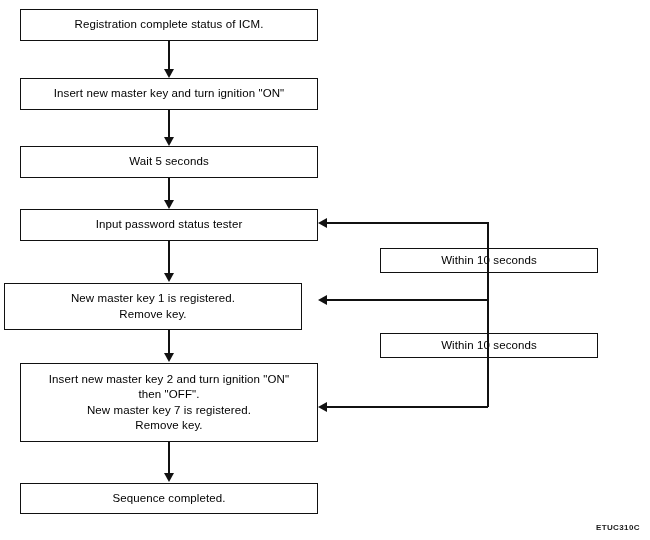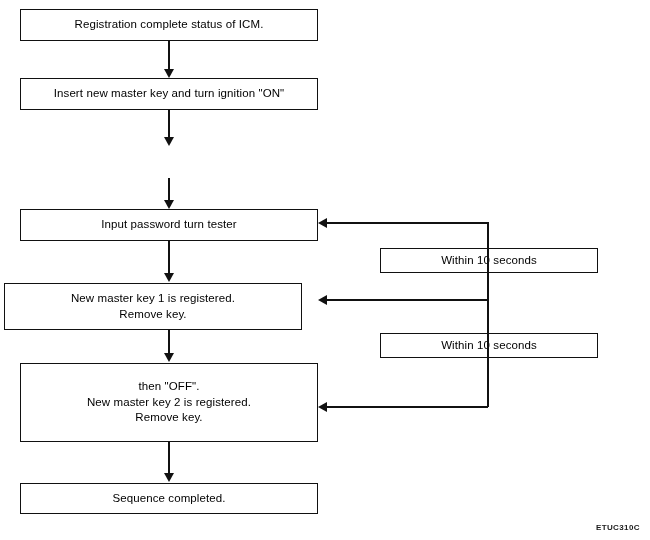--- a/index.html
+++ b/index.html
@@ -72,33 +72,37 @@
 <div id="page">
 
   <div class="node" style="left:20px; top:9px; width:298px; height:32px;">
     <span class="line">Registration complete status of ICM.</span>
   </div>
 
   <div class="node" style="left:20px; top:78px; width:298px; height:32px;">
     <span class="line">Insert new master key and turn ignition "ON"</span>
   </div>
 
+  <div class="node" style="left:20px; top:146px; width:298px; height:32px;">
+    <span class="line">Wait 5 seconds</span>
+  </div>
 
   <div class="node" style="left:20px; top:209px; width:298px; height:32px;">
-    <span class="line">Input password turn tester</span>
+    <span class="line">Input password status tester</span>
   </div>
 
   <div class="node" style="left:4px; top:283px; width:298px; height:47px;">
     <span class="line">New master key 1 is registered.</span>
     <span class="line">Remove key.</span>
   </div>
 
   <div class="node" style="left:20px; top:363px; width:298px; height:79px;">
+    <span class="line">Insert new master key 2 and turn ignition "ON"</span>
     <span class="line">then "OFF".</span>
-    <span class="line">New master key 2 is registered.</span>
+    <span class="line">New master key 7 is registered.</span>
     <span class="line">Remove key.</span>
   </div>
 
   <div class="node" style="left:20px; top:483px; width:298px; height:31px;align-items:center;">
     <span class="line">Sequence completed.</span>
   </div>
 
   <div class="node" style="left:380px; top:248px; width:218px; height:25px;">
     <span class="line">Within 10 seconds</span>
   </div>

